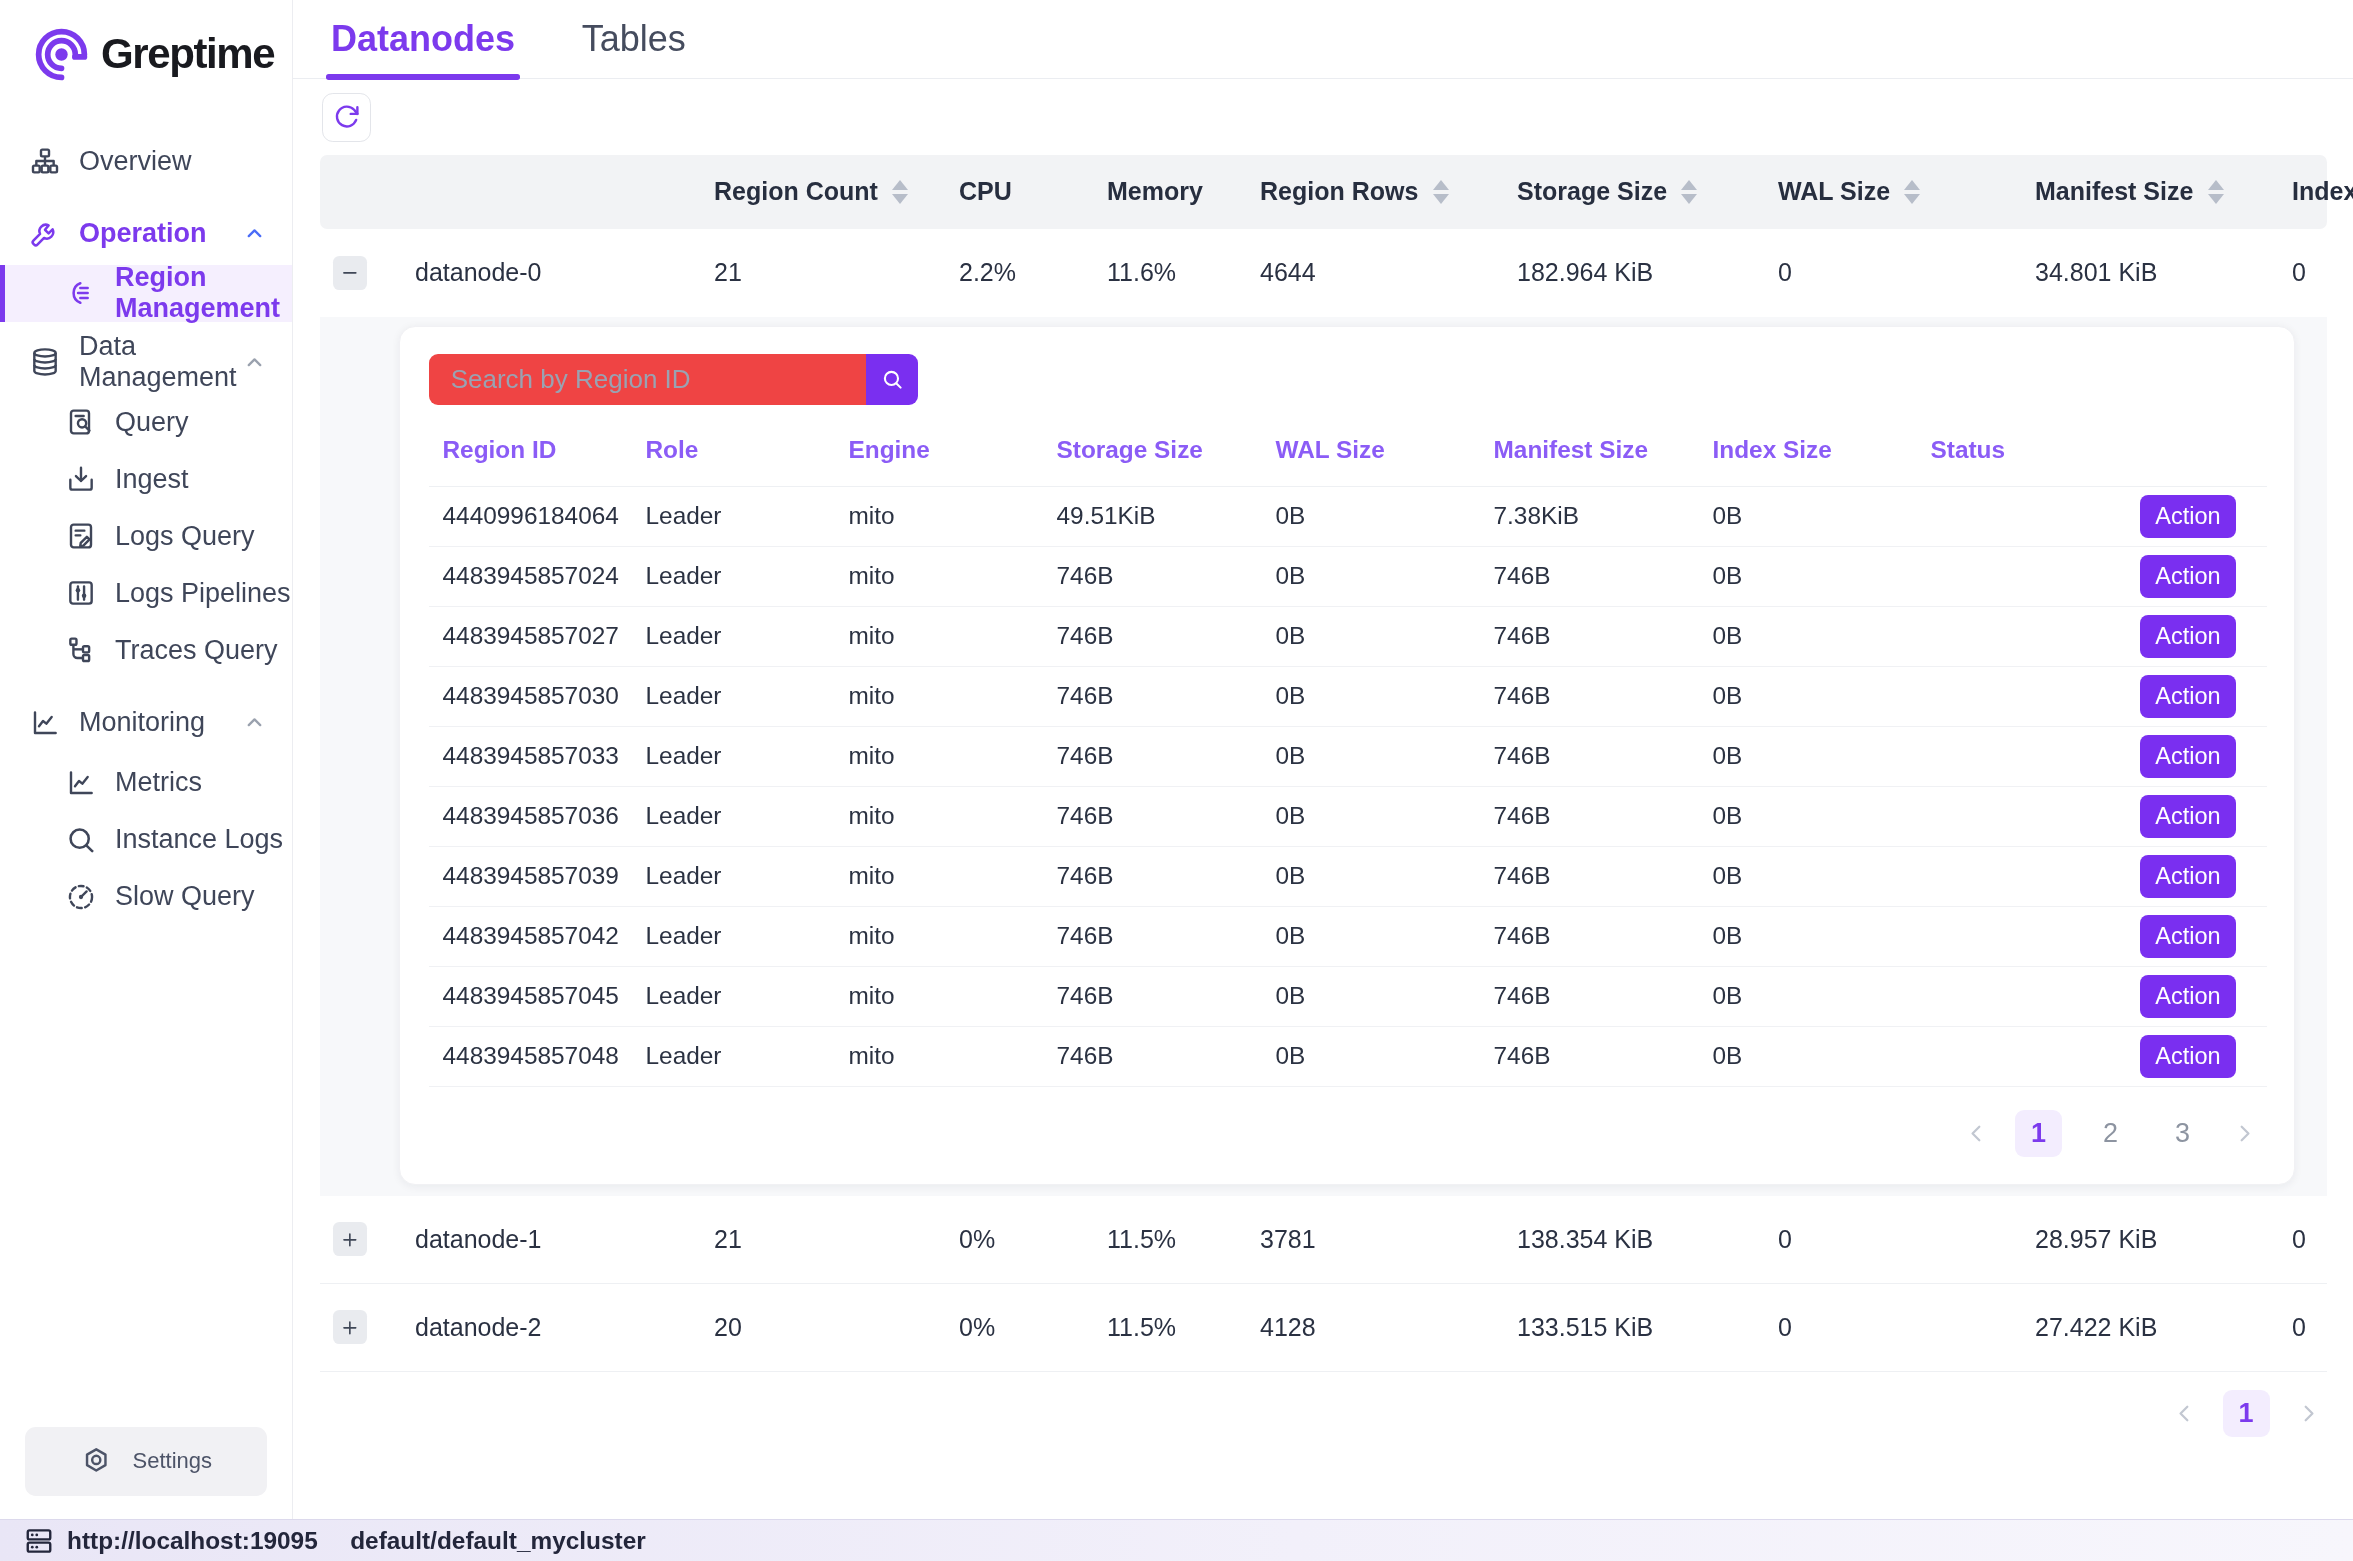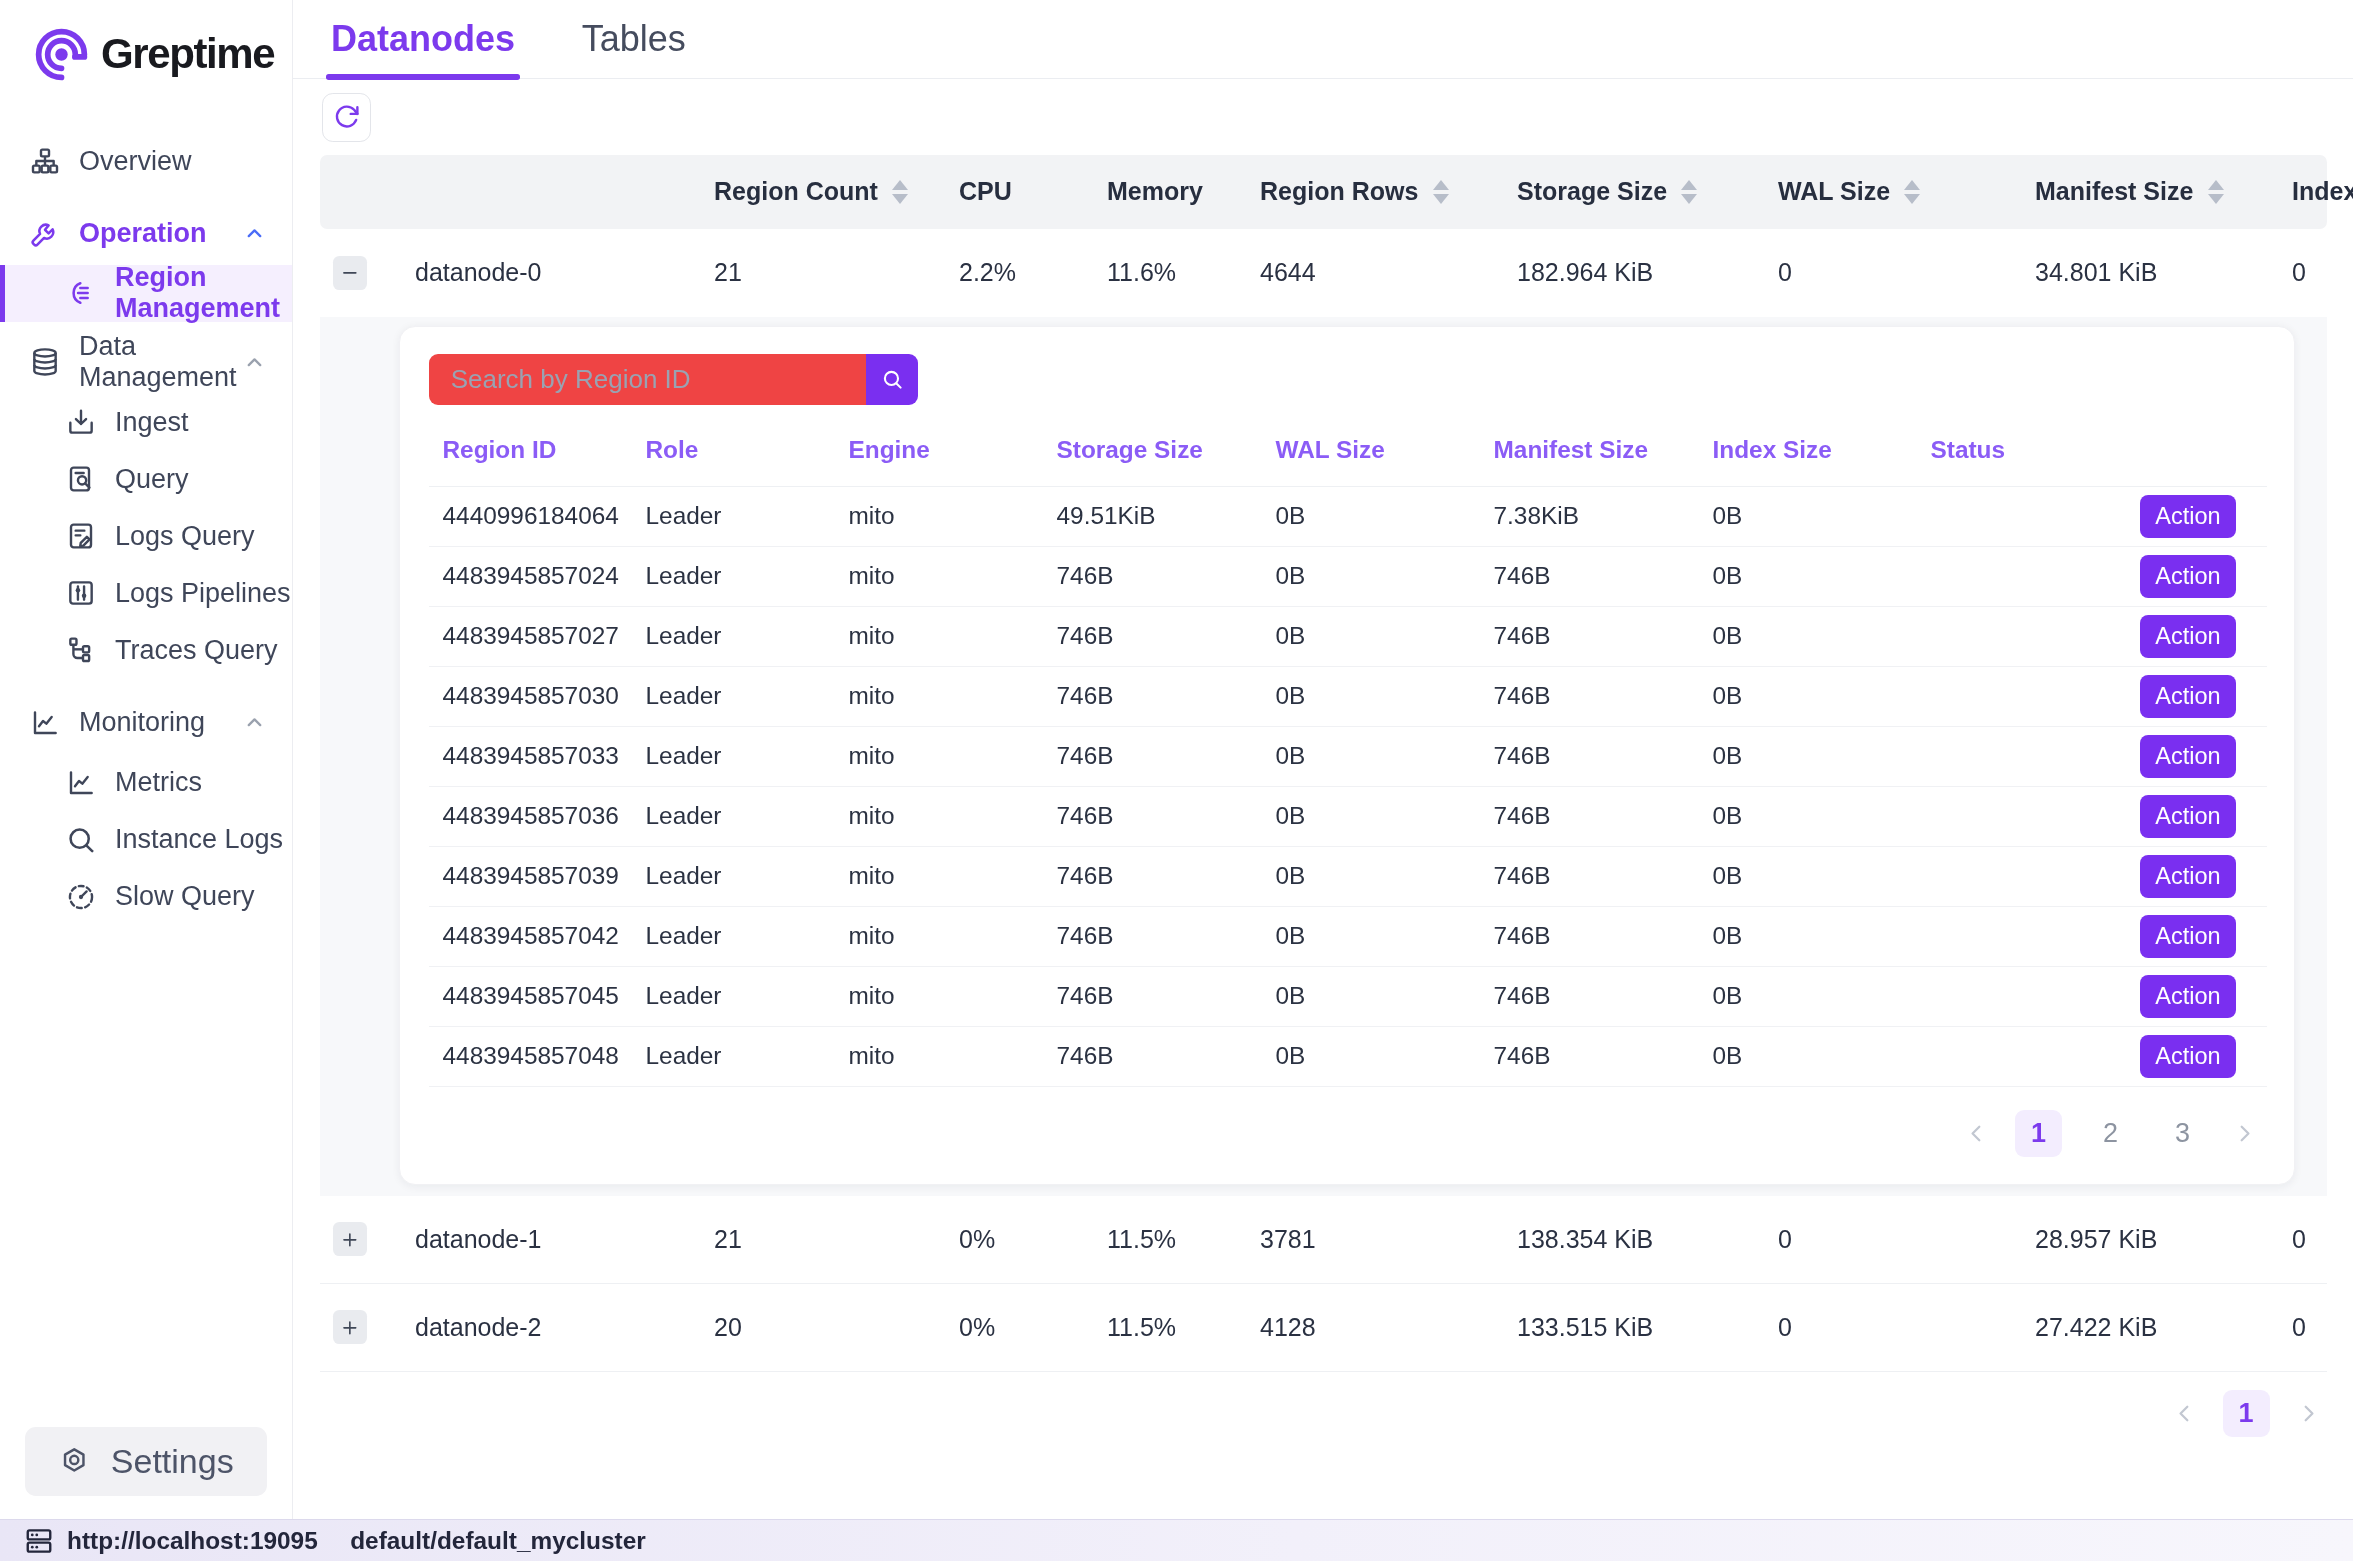--- a/index.html
+++ b/index.html
@@ -21,21 +21,21 @@
   .nav{margin-top:45px;}
   .nav-item{position:relative; display:flex; align-items:center; gap:18px; height:58px; padding-left:29px; font-size:27px; color:var(--txt-soft); cursor:pointer;}
   .nav-item.top{height:63px;}
   .nav-item.sub{padding-left:65px; height:57px;}
   .nav-item svg{width:32px; height:32px; flex:none;}
   .nav-item .chev{position:absolute; right:25px; width:25px; height:25px; color:#9AA1AE;}
   .nav-item.op{color:var(--accent); font-weight:700;}
   .nav-item.op .chev{color:#4A6CF7;}
   .nav-item.active{background:var(--accent-light); border-left:5.4px solid var(--accent); padding-left:60px; color:var(--accent); font-weight:700;}
   .gap-s{height:9px;} .gap-m{height:12.6px;}
-  .settings-btn{position:absolute; left:25px; bottom:23.5px; width:242px; height:69px; background:#F1F1F4; border:none; border-radius:10.8px; display:flex; align-items:center; justify-content:center; gap:20px; font-size:34px; color:#4D5468; font-family:inherit; cursor:pointer;}
+  .settings-btn{position:absolute; left:25px; bottom:23.5px; width:242px; height:69px; background:#F1F1F4; border:none; border-radius:10.8px; display:flex; align-items:center; justify-content:center; gap:20px; font-size:22px; color:#4D5468; font-family:inherit; cursor:pointer;}
   .settings-btn svg{width:32.5px; height:32.5px;}
 
   
   .main{flex:1; min-width:0; display:flex; flex-direction:column;}
   .tabbar{height:79px; flex:none; border-bottom:1.8px solid #EBEDF1; display:flex; align-items:center; padding-left:32.5px; gap:56px;}
   .tab{position:relative; height:100%; display:flex; align-items:center; font-size:36px; color:#454C5E; cursor:pointer; padding:0 5.4px;}
   .tab.active{color:var(--accent); font-weight:600;}
   .tab.active::after{content:""; position:absolute; left:0; right:0; bottom:-1.8px; height:5.4px; background:var(--accent); border-radius:2.7px;}
   .toolbar{padding:14.4px 0 0 29px;}
   .refresh-btn{width:49px; height:49px; border:1.8px solid #E3E5EA; border-radius:10.8px; background:#fff; display:grid; place-items:center; cursor:pointer;}
@@ -147,37 +147,37 @@
               </g>
             </svg>
           <span>Data Management</span>
           <svg class="chev" viewBox="0 0 24 24">
               <polyline points="6.5 14.5 12 9 17.5 14.5" fill="none" stroke="currentColor" stroke-width="2.2" stroke-linecap="round" stroke-linejoin="round"></polyline>
             </svg>
         </div>
 
         <div class="nav-item sub">
           <svg viewBox="0 0 24 24">
-              <g fill="none" stroke="currentColor" stroke-width="1.8" stroke-linecap="round" stroke-linejoin="round">
-                <path d="M4 12.5v6A1.5 1.5 0 0 0 5.5 20h13a1.5 1.5 0 0 0 1.5-1.5v-6"></path>
-                <path d="M12 3.5v10M8.2 9.8L12 13.5l3.8-3.7"></path>
-              </g>
-            </svg>
-          <span>Ingest</span>
-        </div>
-        <div class="nav-item sub">
-          <svg viewBox="0 0 24 24">
               <g fill="none" stroke="currentColor" stroke-width="1.8" stroke-linecap="round">
                 <rect x="4.5" y="3.5" width="13.5" height="17" rx="2"></rect>
                 <path d="M8 7.5h6"></path>
                 <circle cx="12.8" cy="13" r="3.1"></circle>
                 <path d="M15.1 15.3l3.2 3.2"></path>
               </g>
             </svg>
           <span>Query</span>
+        </div>
+        <div class="nav-item sub">
+          <svg viewBox="0 0 24 24">
+              <g fill="none" stroke="currentColor" stroke-width="1.8" stroke-linecap="round" stroke-linejoin="round">
+                <path d="M4 12.5v6A1.5 1.5 0 0 0 5.5 20h13a1.5 1.5 0 0 0 1.5-1.5v-6"></path>
+                <path d="M12 3.5v10M8.2 9.8L12 13.5l3.8-3.7"></path>
+              </g>
+            </svg>
+          <span>Ingest</span>
         </div>
         <div class="nav-item sub">
           <svg viewBox="0 0 24 24">
               <g fill="none" stroke="currentColor" stroke-width="1.8" stroke-linecap="round" stroke-linejoin="round">
                 <rect x="4.5" y="3.5" width="15" height="17" rx="2"></rect>
                 <path d="M8 8h6.5M8 11.5h3.5"></path>
                 <path d="M11.8 17.2l4.6-4.6 2 2-4.6 4.6-2.4.4z"></path>
               </g>
             </svg>
           <span>Logs Query</span>

